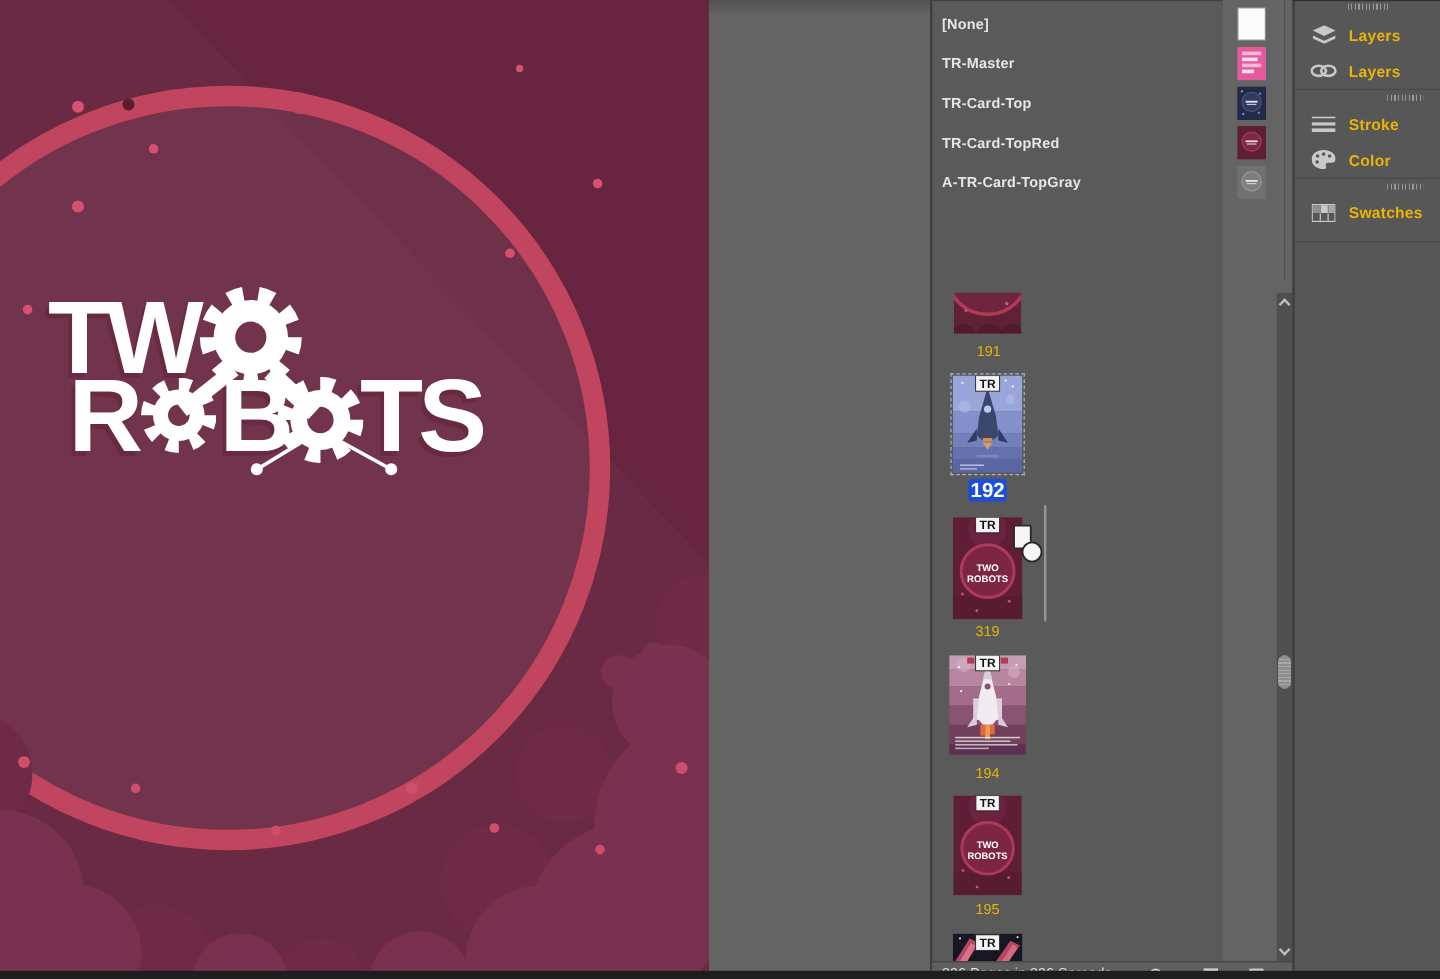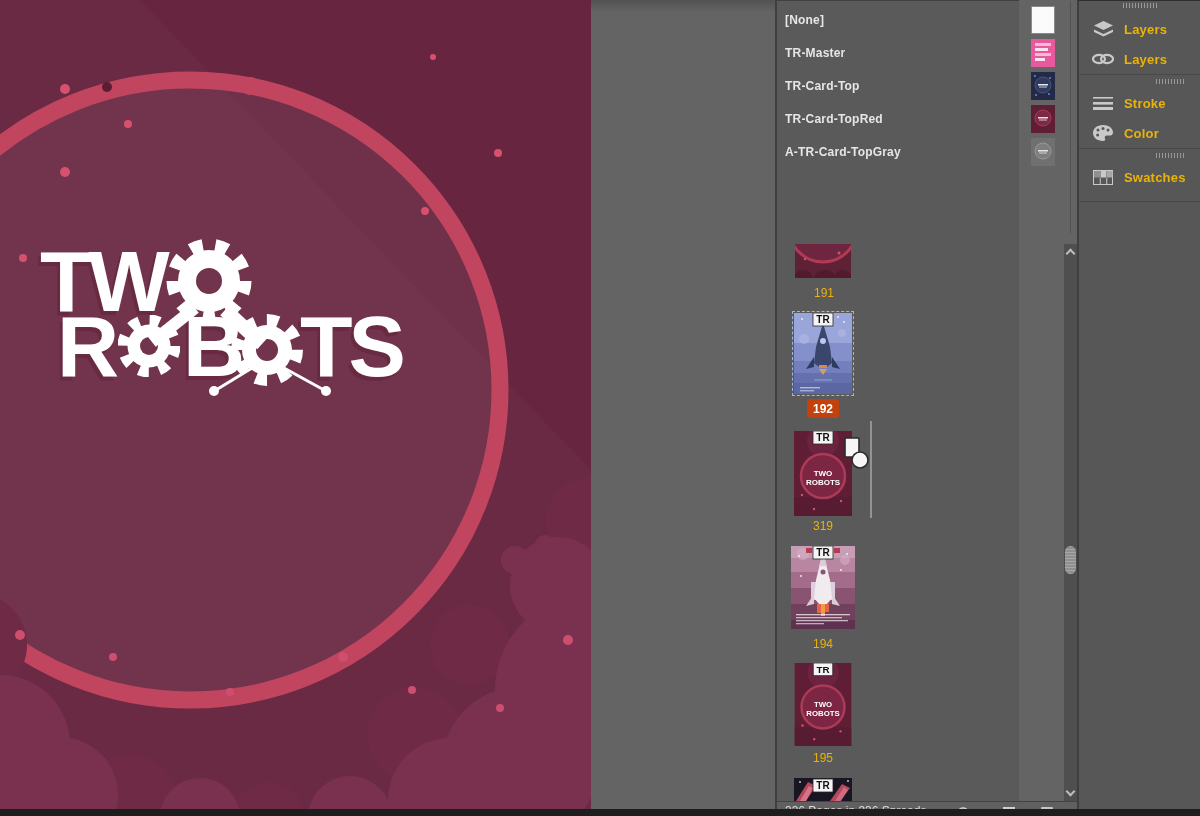--- a/index.html
+++ b/index.html
@@ -18,22 +18,22 @@
   #pages-panel{position:absolute;left:775px;top:0;width:244px;height:810px;background:#5a5a5a;
                border-left:2px solid #3f3f3f;border-top:1px solid #404040;}
   .master-row{position:absolute;left:0;width:288px;height:33px;display:flex;align-items:center;
               justify-content:space-between;padding:0 10px 0 8px;cursor:default;}
   .master-row .mlabel{font-size:12px;font-weight:600;color:#e6e6e6;letter-spacing:.2px;}
   .master-thumb{width:24px;height:28px;flex:0 0 auto;}
   #masters-vline{position:absolute;left:293px;top:0;width:1px;height:232px;background:#515151;}
 
   .page-thumb{position:absolute;}
   .page-num{position:absolute;width:58px;text-align:center;font-size:12px;color:#eab308;}
-  .page-num-sel{position:absolute;width:32px;height:19px;background:#c2410c;border-radius:3px;
-                color:#fff;font-size:12px;font-weight:700;display:flex;align-items:center;
+  .page-num-sel{position:absolute;width:32px;height:19px;background:#1d4ed8;border-radius:3px;
+                color:#fff;font-size:17px;font-weight:700;display:flex;align-items:center;
                 justify-content:center;}
   .sel-outline{outline:1px dashed #9fb6d8;outline-offset:1px;}
 
   #insertion-line{position:absolute;left:93px;top:420px;width:2px;height:97px;background:#949494;}
   #drop-cursor{position:absolute;left:66px;top:434px;}
 
   
   #pg-scroll{position:absolute;left:287px;top:243px;width:14px;height:557px;background:#4f4f4f;}
   .chev{position:absolute;left:3px;width:7px;height:7px;border-left:2px solid #bdbdbd;
         border-top:2px solid #bdbdbd;}

